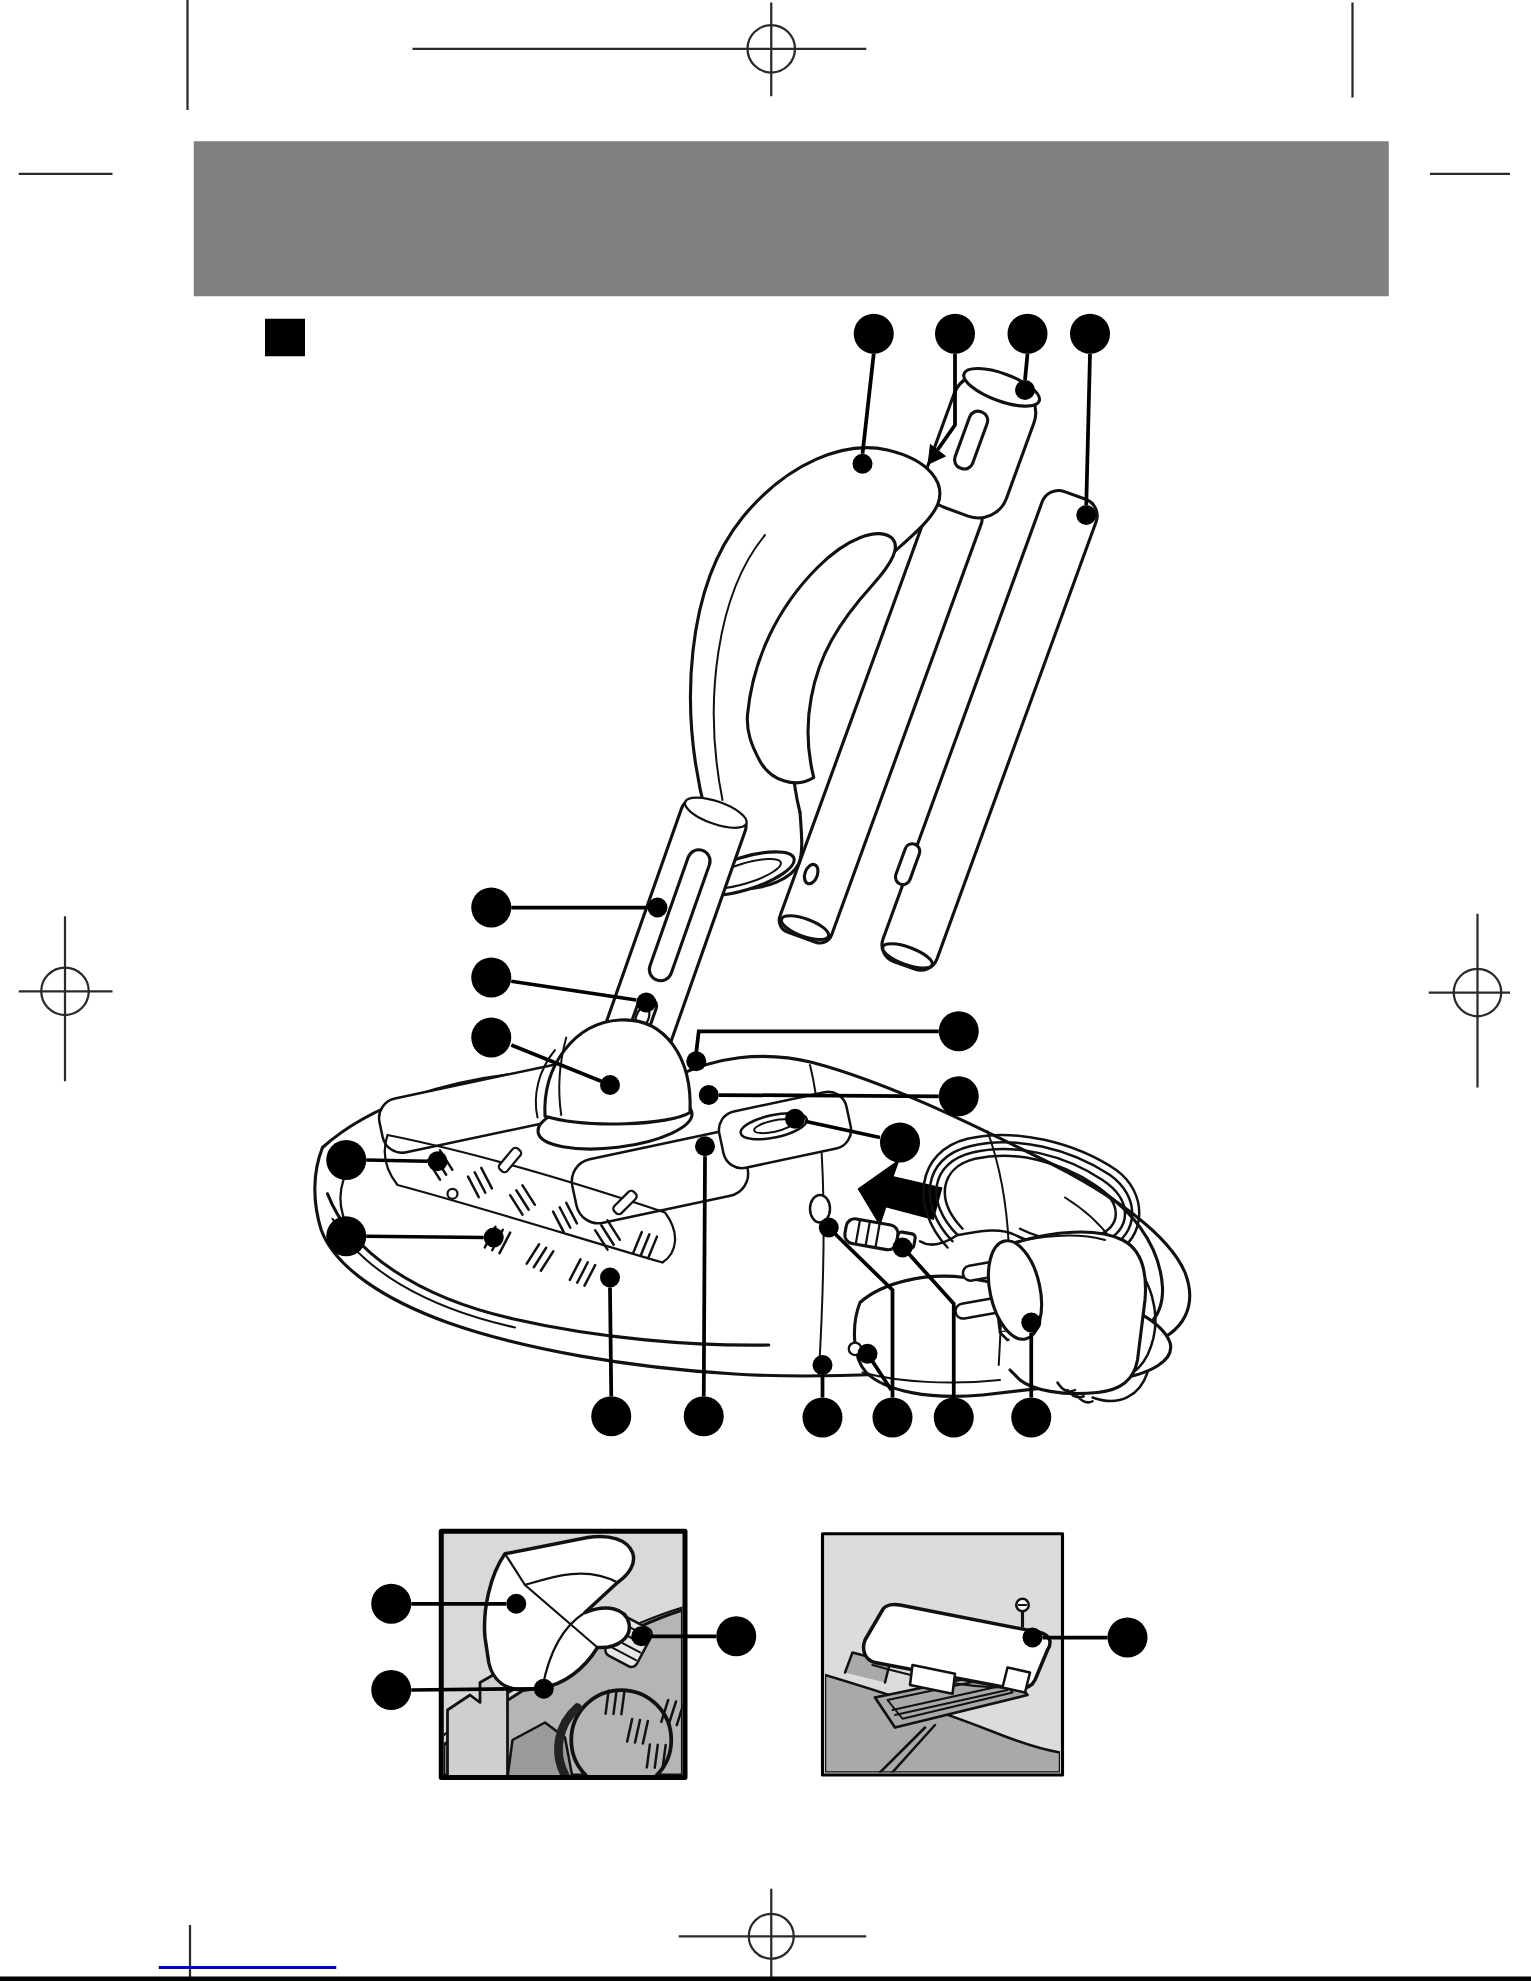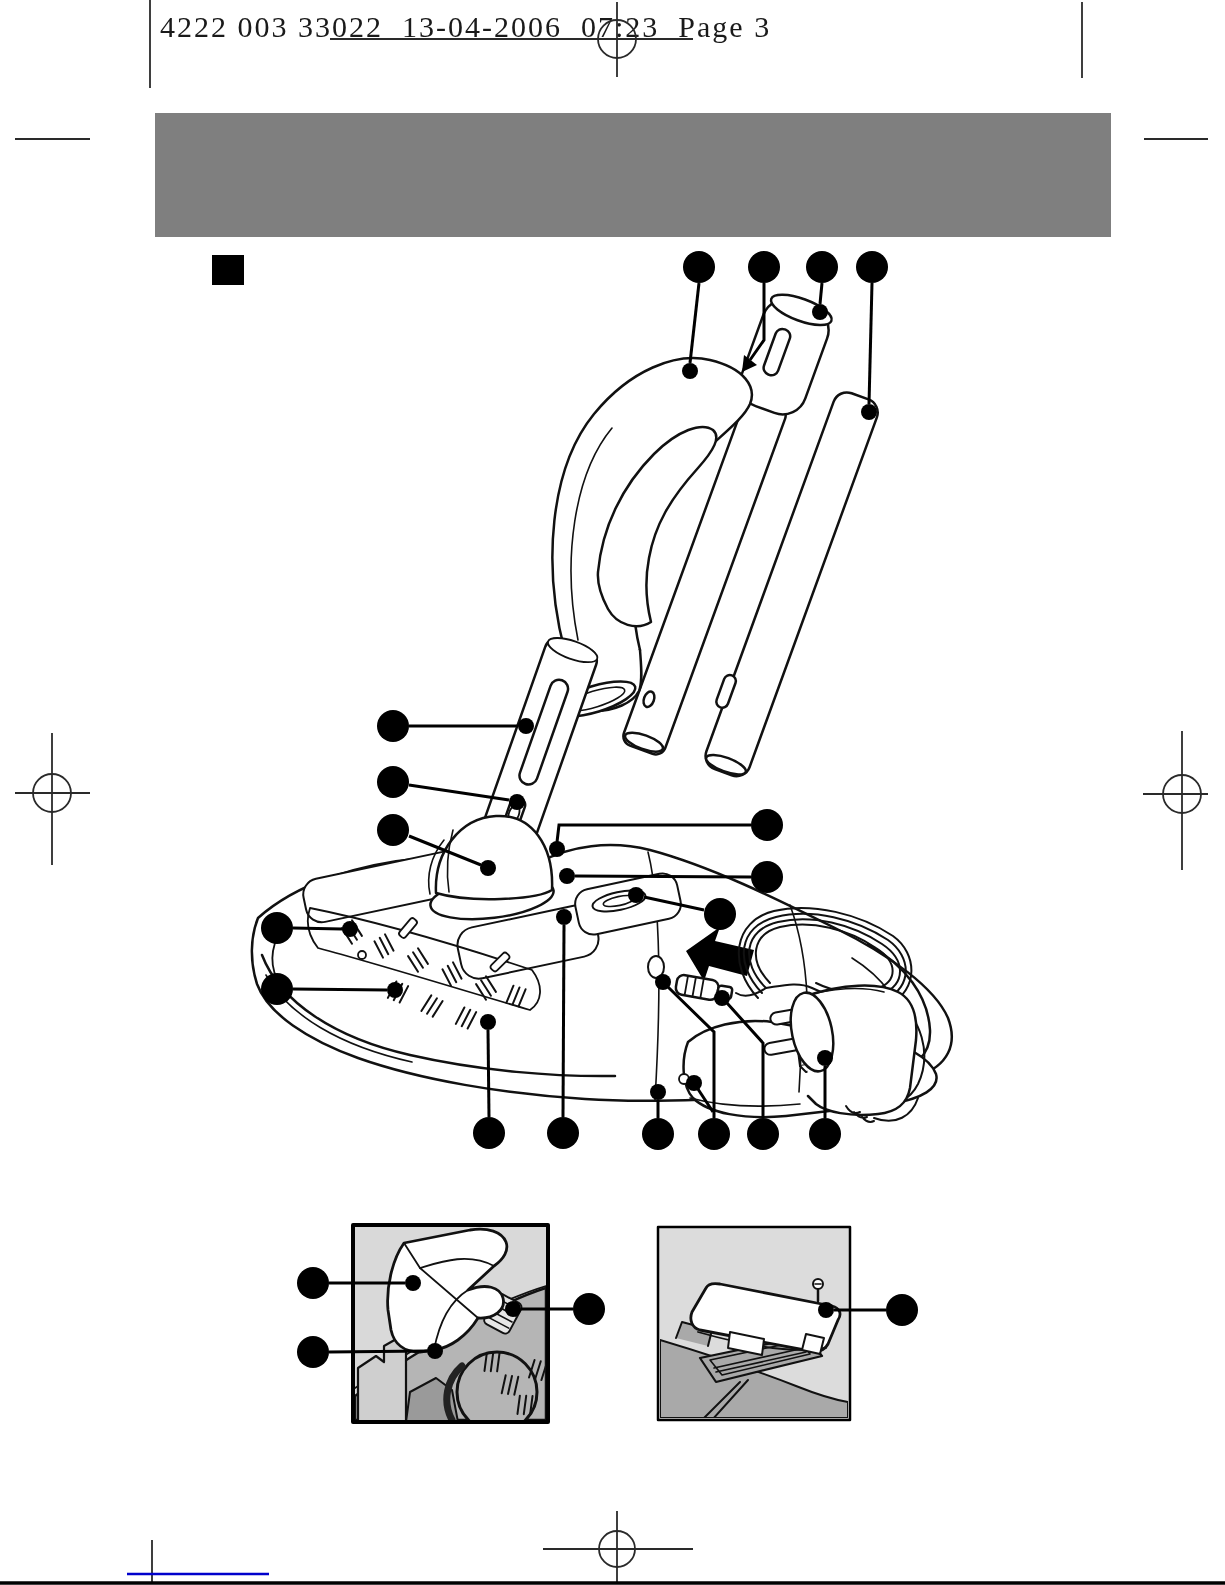--- a/index.html
+++ b/index.html
@@ -9,21 +9,20 @@
         letter-spacing:2px;white-space:pre;}
   .banner{position:absolute;left:155px;top:113px;width:956px;height:124px;background:#7f7f7f;}
   .section-square{position:absolute;left:212px;top:255px;width:32px;height:30px;background:#000;}
   svg{position:absolute;left:0;top:0;}
   .art path,.art rect,.art ellipse,.art circle,.art line,.art polyline{vector-effect:none;}
 </style>
 </head>
 <body>
 
 <div class="page">
-  <div class="header-slug">4222 003 33022  13-04-2006  07:23  Page 3</div>
   <div class="banner"></div>
   <div class="section-square"></div>
 
   <svg width="1225" height="1585" viewBox="0 0 1225 1585">
     <defs>
       <g id="tuft" stroke="#111" stroke-width="2" stroke-linecap="round">
         <line x1="-2" y1="-9" x2="2" y2="9"></line>
           <line x1="-8" y1="-7" x2="-4" y2="11"></line>
           <line x1="4" y1="-11" x2="8" y2="7"></line>
       </g>

